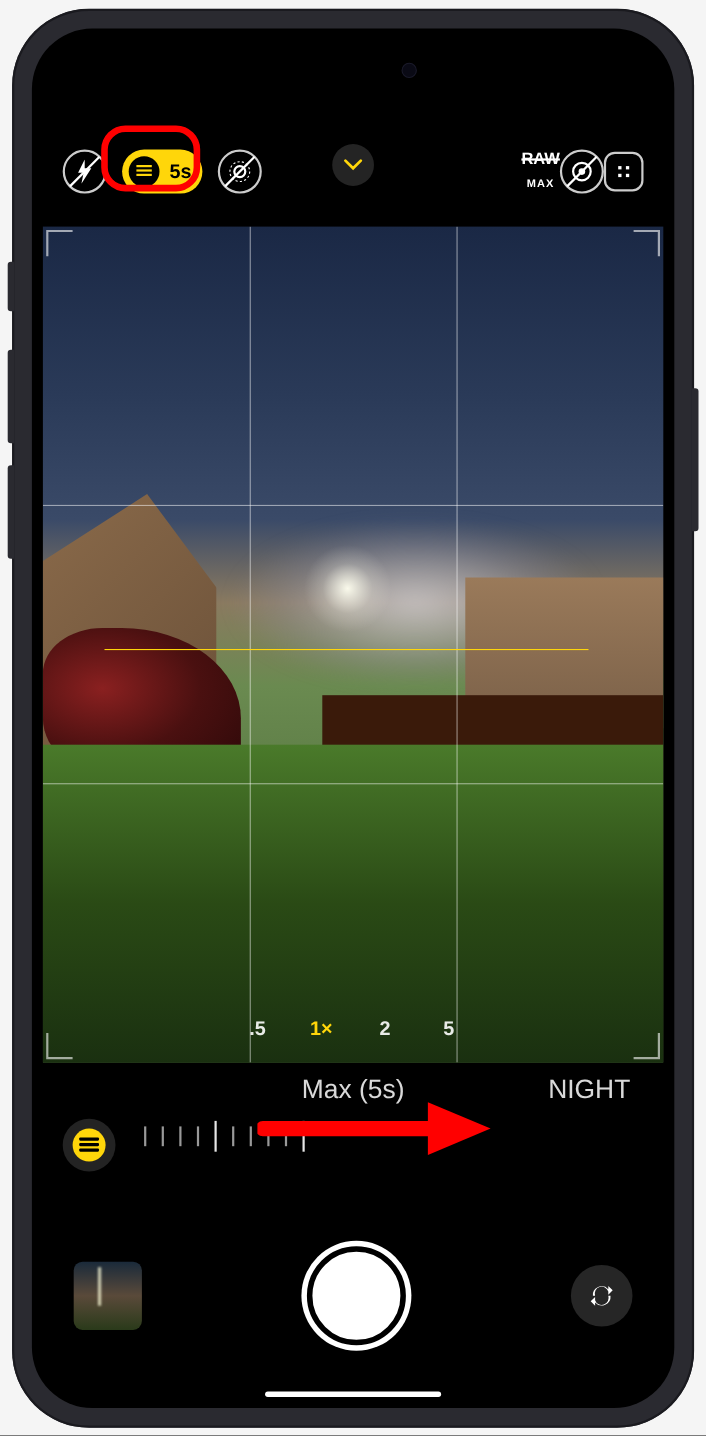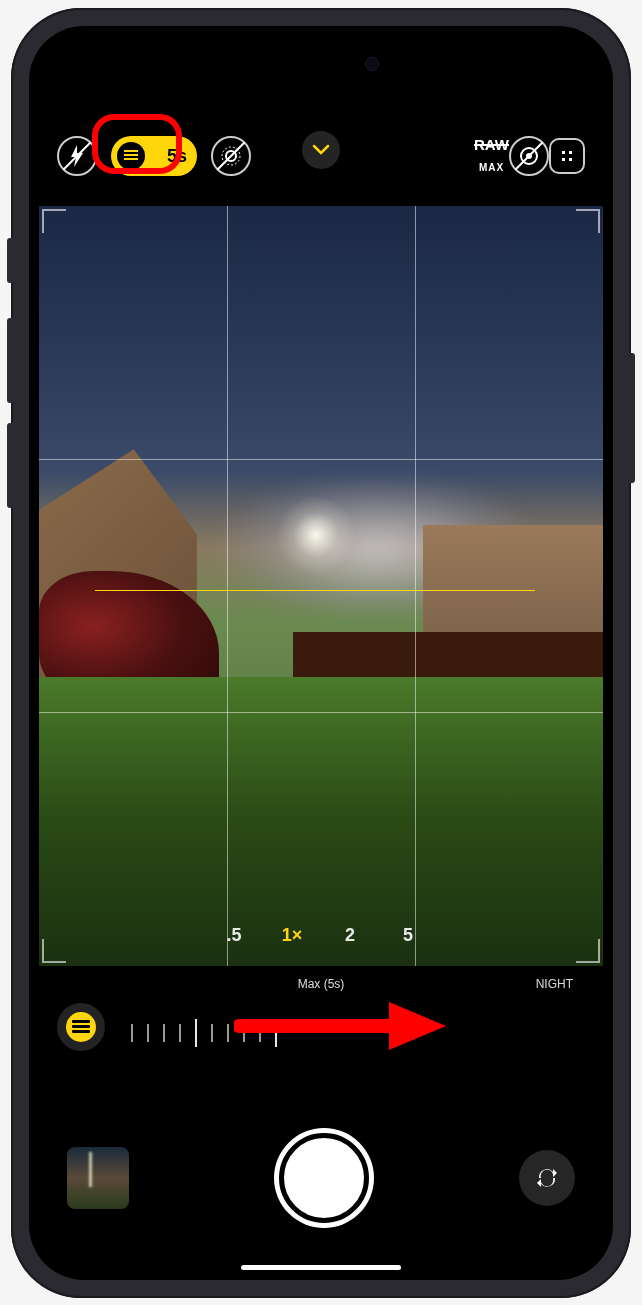--- a/index.html
+++ b/index.html
@@ -88,21 +88,21 @@
       height: 2px;
       background: #fff;
       transform: rotate(-45deg);
     }
     .night-mode-pill {
       background: #ffd60a;
       height: 40px;
       border-radius: 20px;
       display: flex;
       align-items: center;
-      gap: 22px;
+      gap: 9px;
       padding: 0 10px 0 6px;
       color: #000;
       font-weight: 600;
       font-size: 18px;
     }
     .night-mode-icon-small {
       width: 28px;
       height: 28px;
       background: #000;
       border-radius: 50%;
@@ -240,21 +240,21 @@
       left: 0;
       right: 0;
       height: 110px;
       padding: 0 28px;
     }
     .night-label-row {
       display: flex;
       justify-content: space-between;
       align-items: center;
       color: rgba(255,255,255,0.85);
-      font-size: 12px;
+      font-size: 24px;
       padding: 6px 12px;
     }
     .night-label-row .center { position: absolute; left: 50%; transform: translateX(-50%); }
     .night-mode-left-btn {
       width: 48px;
       height: 48px;
       border-radius: 50%;
       background: rgba(50,50,50,0.7);
       display: flex;
       align-items: center;

